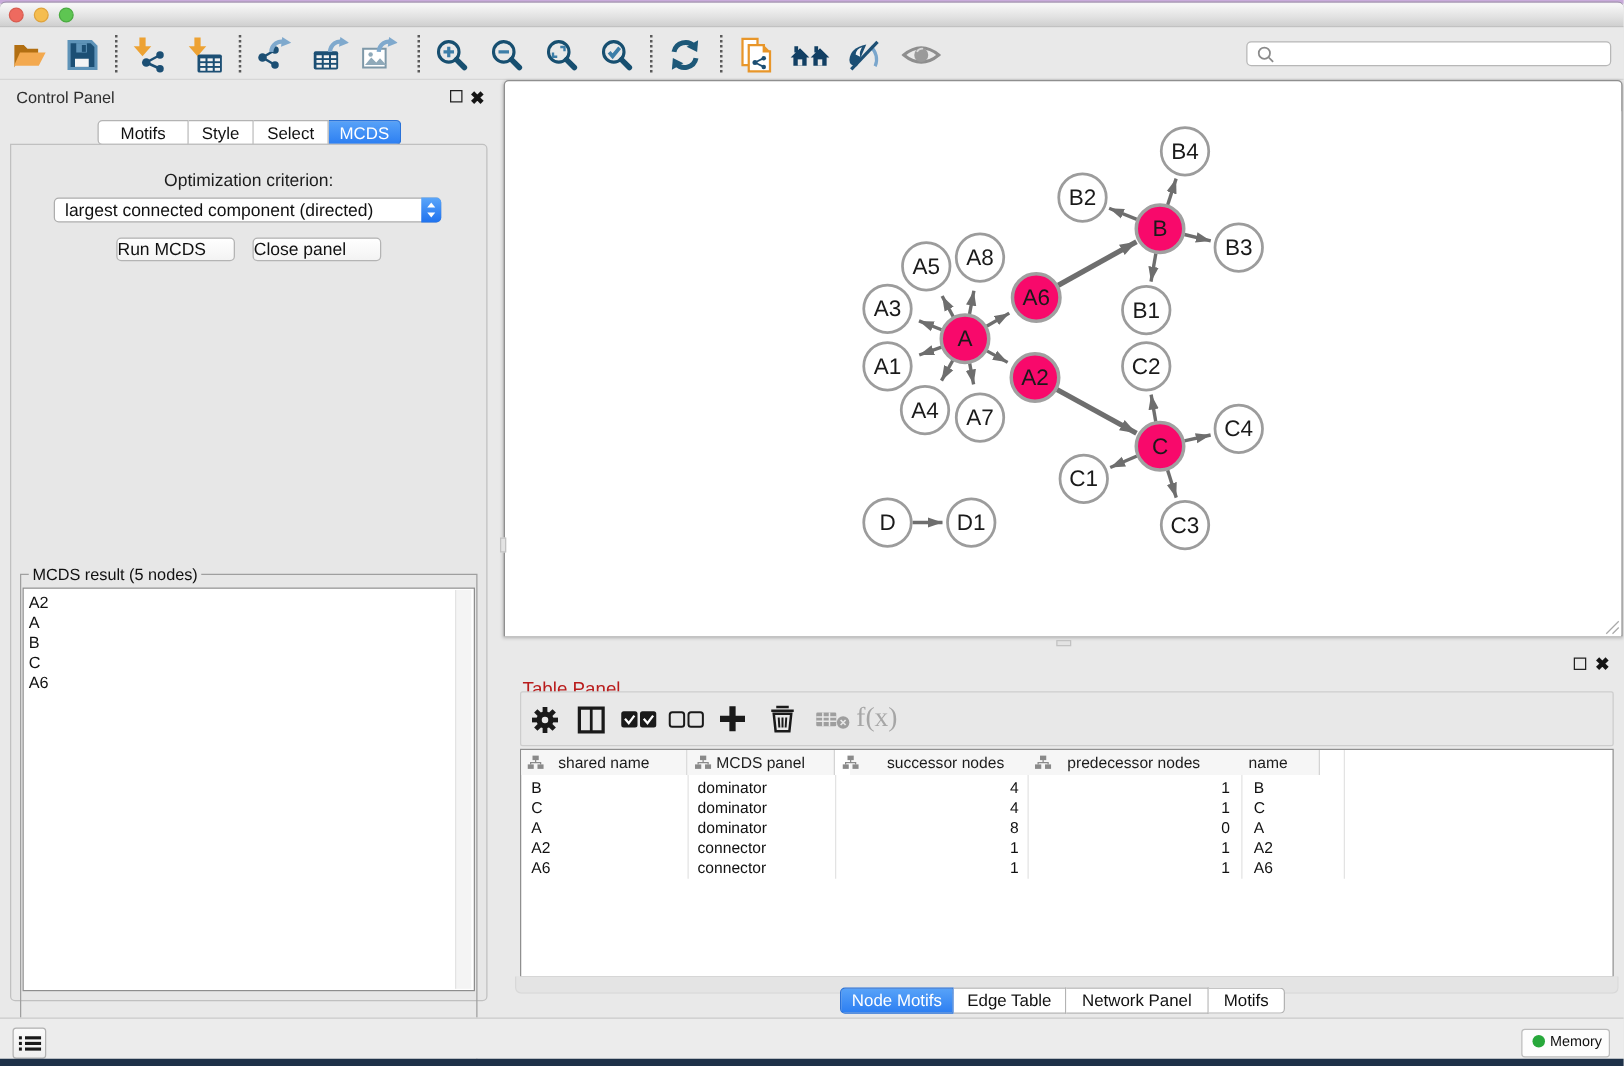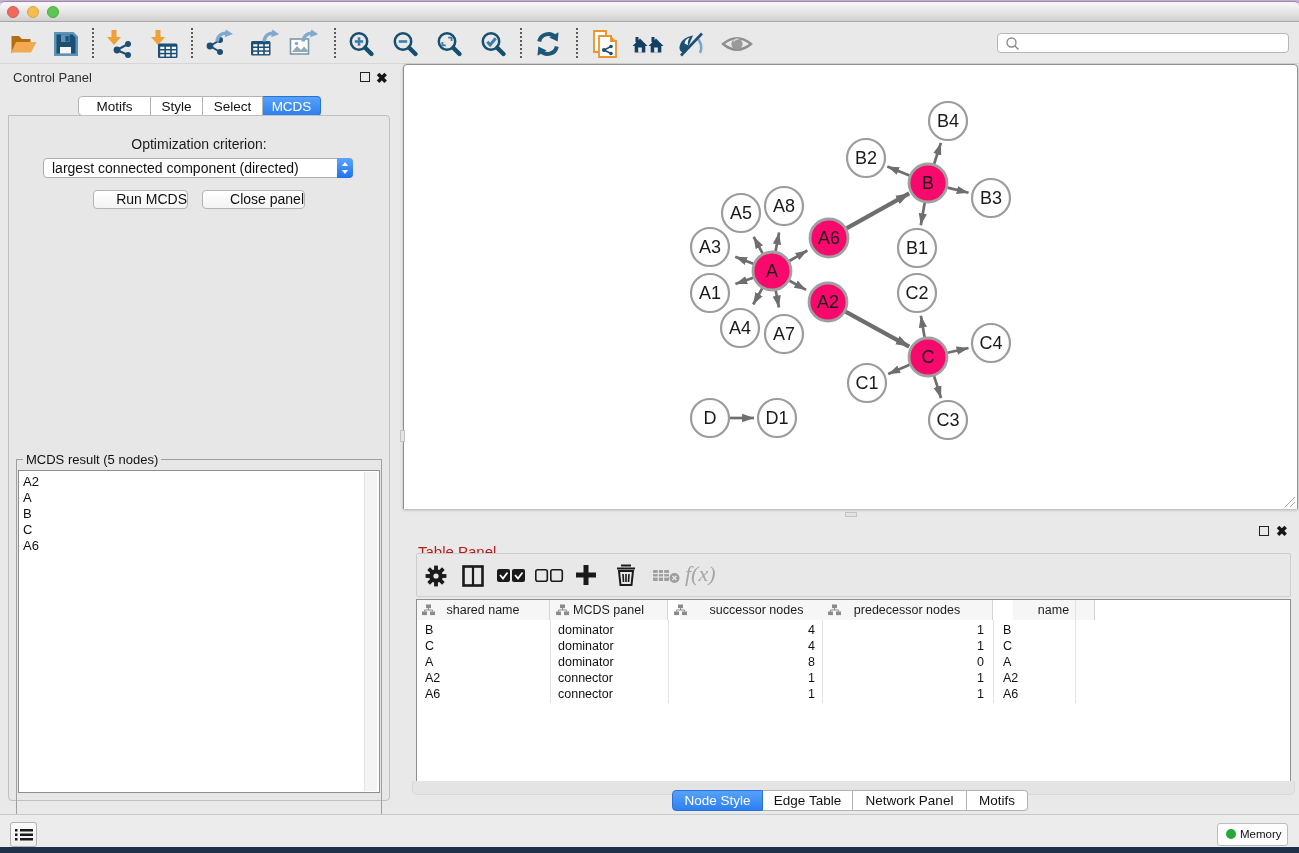--- a/index.html
+++ b/index.html
@@ -30,21 +30,21 @@
 .tab.sel { background:linear-gradient(180deg,#57a2f8,#2d7ff2); color:#fff; border-color:#2a72d8; }
 #cp-panel { left:8px; top:115px; width:382px; height:686px; background:#e7e7e7;
   border:1px solid #c0c0c0; border-radius:0 4px 4px 4px; }
 #opt-label { left:8px; top:136px; width:382px; text-align:center; font-size:14px; color:#1c1c1c; }
 #combo { left:43px; top:158px; width:310px; height:20px; background:#fff; border:1px solid #adadad;
   border-radius:4px; font-size:14px; color:#111; line-height:18px; padding-left:8px; }
 #combo-btn { position:absolute; right:-1px; top:-1px; width:16px; height:20px;
   background:linear-gradient(180deg,#5ba6f9 0%,#3f8ef5 45%,#1f72ee 100%);
   border-radius:0 4px 4px 0; }
 .btn { position:absolute; background:linear-gradient(180deg,#ffffff,#f3f3f3); border:1px solid #b4b4b4; border-radius:4px;
-  font-size:14px; color:#111; text-align:right; }
+  font-size:14px; color:#111; text-align:left; }
 #fieldset { left:16px; top:459px; width:366px; height:400px; border:1px solid #9f9f9f; }
 #fieldlegend { position:absolute; left:6px; top:-8px; background:#e7e7e7; padding:0 3px;
   font-size:13px; color:#111; }
 #mcds-list { position:absolute; left:1px; top:10px; width:362px; height:323px; background:#fff;
   border:1px solid #8e8e8e; font-size:13px; color:#111; }
 #mcds-list .item { padding-left:4px; height:16px; line-height:16px; }
 #mcds-track { position:absolute; right:2px; top:1px; width:13px; height:319px; background:#f4f4f4;
   border-left:1px solid #e3e3e3; }
 
 #netwin { left:403px; top:64px; width:895px; height:445px; background:#fff;
@@ -403,28 +403,28 @@
       </g>
     <g stroke="#e8e8e8" stroke-width="1.2">
         <line x1="1" y1="6.5" x2="17" y2="6.5"></line>
         <line x1="1" y1="10" x2="17" y2="10"></line>
         <line x1="6.3" y1="3" x2="6.3" y2="14"></line>
         <line x1="11.6" y1="3" x2="11.6" y2="14"></line>
       </g>
     <circle cx="22.5" cy="11" r="5" fill="#9e9e9e"></circle>
     <path d="M20.5 9 l4 4 m0 -4 l-4 4" stroke="#e8e8e8" stroke-width="1.4"></path>
   </svg>
-  <div style="position:absolute;left:268px;top:7px;font-family:'Liberation Serif',serif;font-style:italic;font-size:22px;color:#a6a6a6">f(x)</div>
+  <div style="position:absolute;left:268px;top:7px;font-family:'Liberation Serif',serif;font-size:22px;color:#a6a6a6">f(x)</div>
 </div>
 <div id="tp-table" class="abs">
   <div class="th" style="left:0;width:133px">shared name</div>
   <div class="th" style="left:133px;width:118px">MCDS panel</div>
   <div class="th" style="left:263px;width:154px">successor nodes</div>
   <div class="th" style="left:405px;width:171px">predecessor nodes</div>
-  <div class="th" style="left:596px;width:82px">name</div>
+  <div class="th" style="left:557px;width:82px">name</div>
   <svg class="thicon" style="position:absolute;left:5px;top:4px" width="13" height="12" viewBox="0 0 13 12">
       <g fill="#8a8a8a">
         <rect x="4" y="0.5" width="5" height="3.6"></rect>
         <rect x="0" y="7.5" width="5" height="3.6"></rect>
         <rect x="8" y="7.5" width="5" height="3.6"></rect>
       </g>
       <g stroke="#8a8a8a" stroke-width="1">
         <path d="M6.5 4 v2 M2.5 7.5 v-1.5 h8 v1.5" fill="none"></path>
       </g>
     </svg>
@@ -483,21 +483,21 @@
     <div class="trow" style="left:251px;top:70px;width:147px;text-align:right">1</div>
     <div class="trow" style="left:405px;top:70px;width:162px;text-align:right">1</div>
     <div class="trow" style="left:586px;top:70px">A2</div>
   <div class="trow" style="left:8px;top:86px">A6</div>
     <div class="trow" style="left:141px;top:86px">connector</div>
     <div class="trow" style="left:251px;top:86px;width:147px;text-align:right">1</div>
     <div class="trow" style="left:405px;top:86px;width:162px;text-align:right">1</div>
     <div class="trow" style="left:586px;top:86px">A6</div>
 </div>
 <div class="abs" style="left:412px;top:781px;width:883px;height:14px;background:#e4e4e4;border:1px solid #d8d8d8;border-top:none;border-radius:0 0 5px 5px"></div>
-<div class="btab first sel" style="left:672px;width:91px">Node Style</div>
+<div class="btab first sel" style="left:672px;width:91px">Node Motifs</div>
 <div class="btab" style="left:763px;width:90px">Edge Table</div>
 <div class="btab" style="left:853px;width:114px">Network Panel</div>
 <div class="btab last" style="left:967px;width:61px">Motifs</div>
 
 <div id="statusbar" class="abs">
   <div id="listbtn">
     <svg width="18" height="14" viewBox="0 0 18 14" style="position:absolute;left:4px;top:5px">
       <g fill="#1a1a1a">
           <rect x="0" y="1" width="2.5" height="2.5"></rect>
           <rect x="0" y="5.5" width="2.5" height="2.5"></rect>

